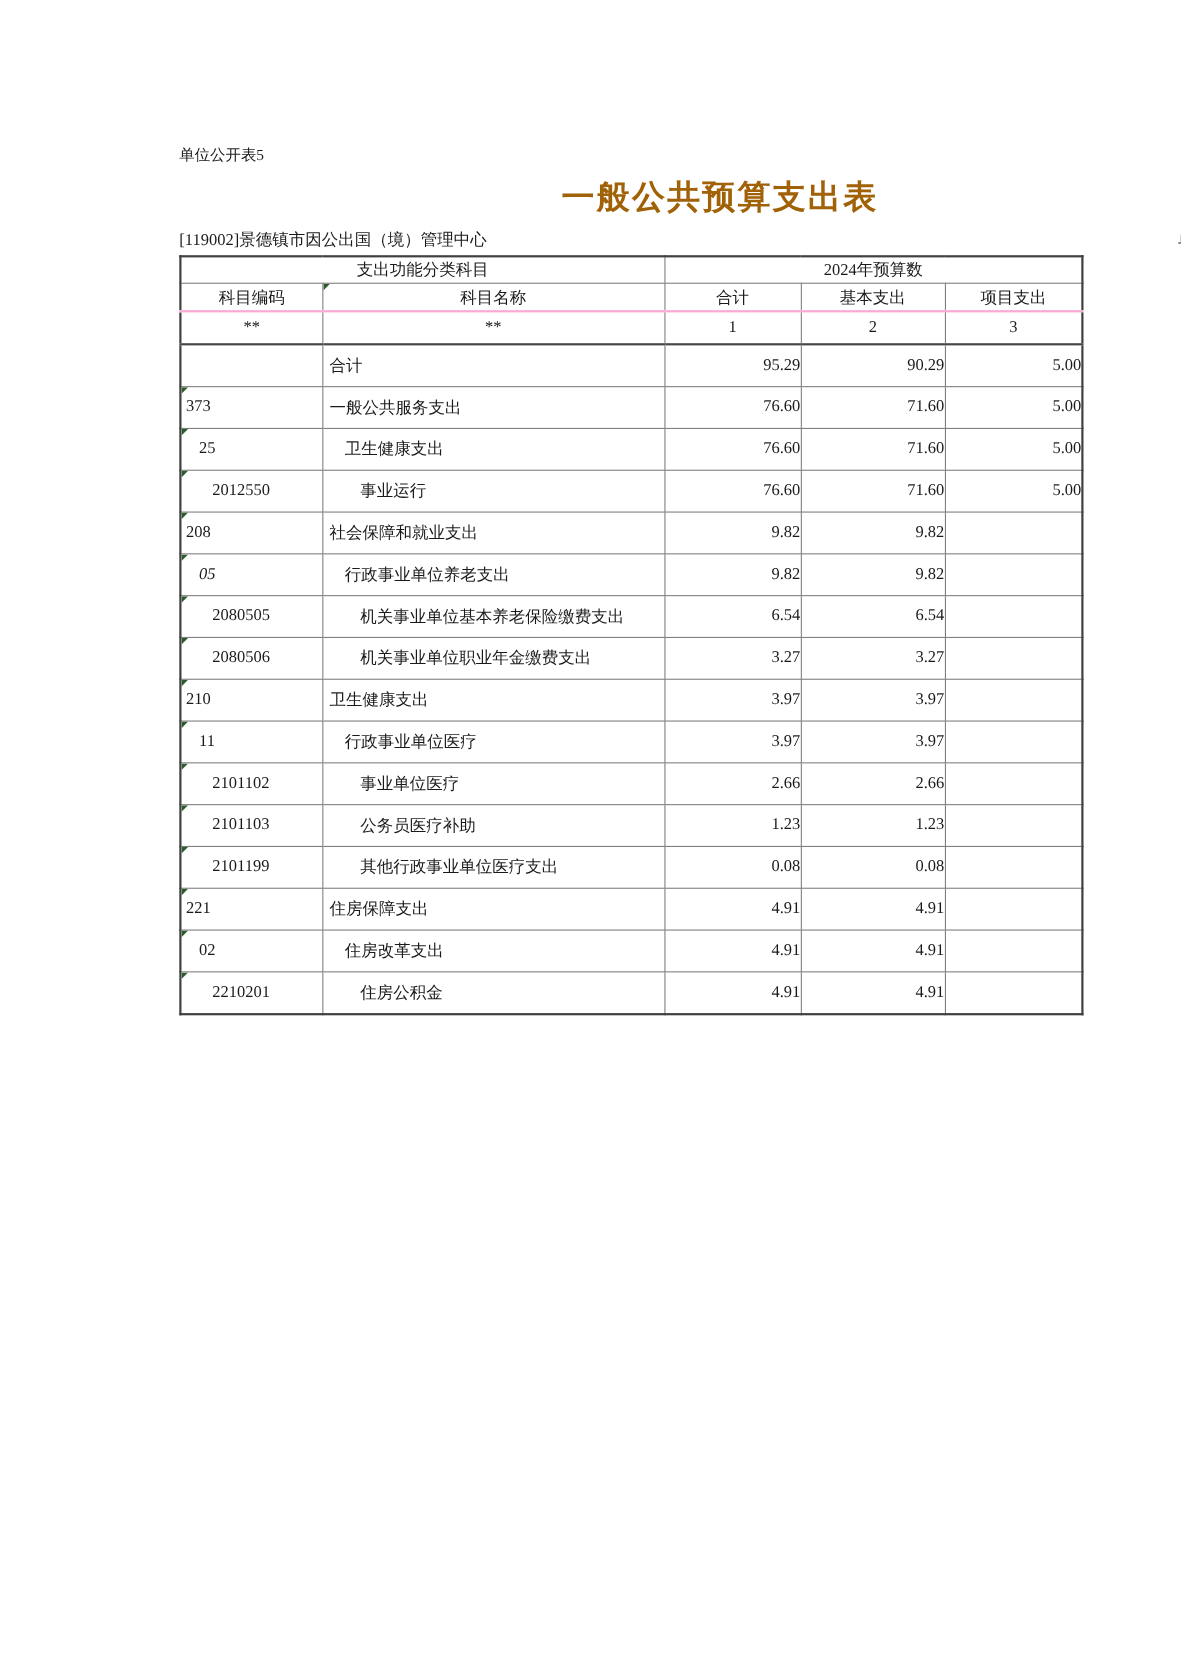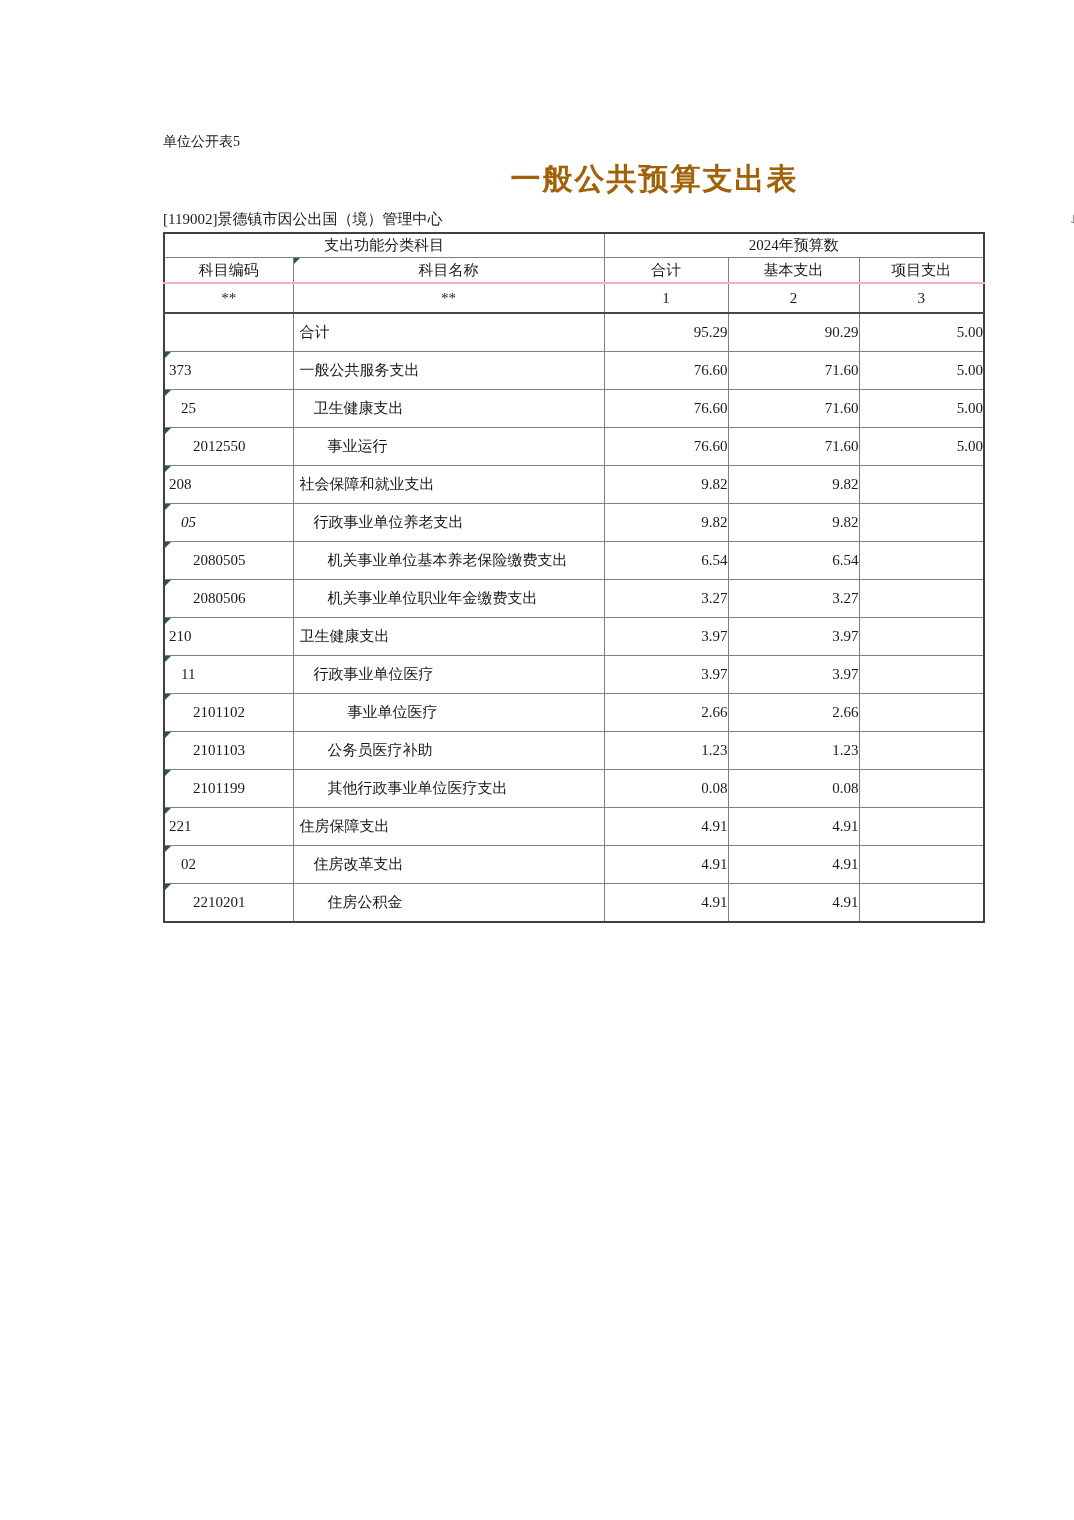--- a/index.html
+++ b/index.html
@@ -179,21 +179,21 @@
         </tr>
         <tr>
           <td class="code flag" style="padding-left: 16px;">11</td>
           <td class="name" style="padding-left: 20px;">行政事业单位医疗</td>
           <td class="num">3.97</td>
           <td class="num">3.97</td>
           <td class="num"></td>
         </tr>
         <tr>
           <td class="code flag" style="padding-left: 28px;">2101102</td>
-          <td class="name" style="padding-left: 54px;">事业单位医疗</td>
+          <td class="name" style="padding-left: 34px;">事业单位医疗</td>
           <td class="num">2.66</td>
           <td class="num">2.66</td>
           <td class="num"></td>
         </tr>
         <tr>
           <td class="code flag" style="padding-left: 28px;">2101103</td>
           <td class="name" style="padding-left: 34px;">公务员医疗补助</td>
           <td class="num">1.23</td>
           <td class="num">1.23</td>
           <td class="num"></td>

